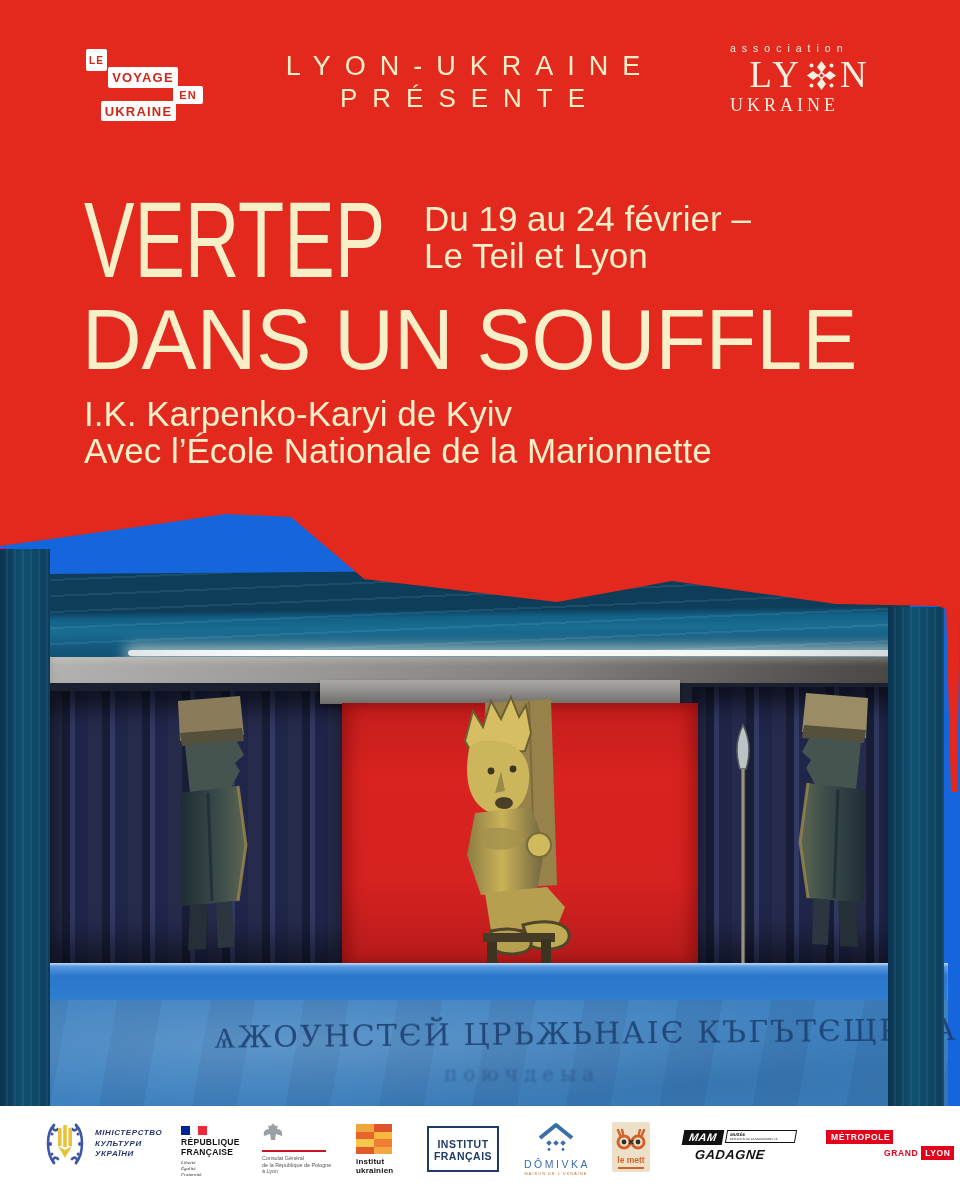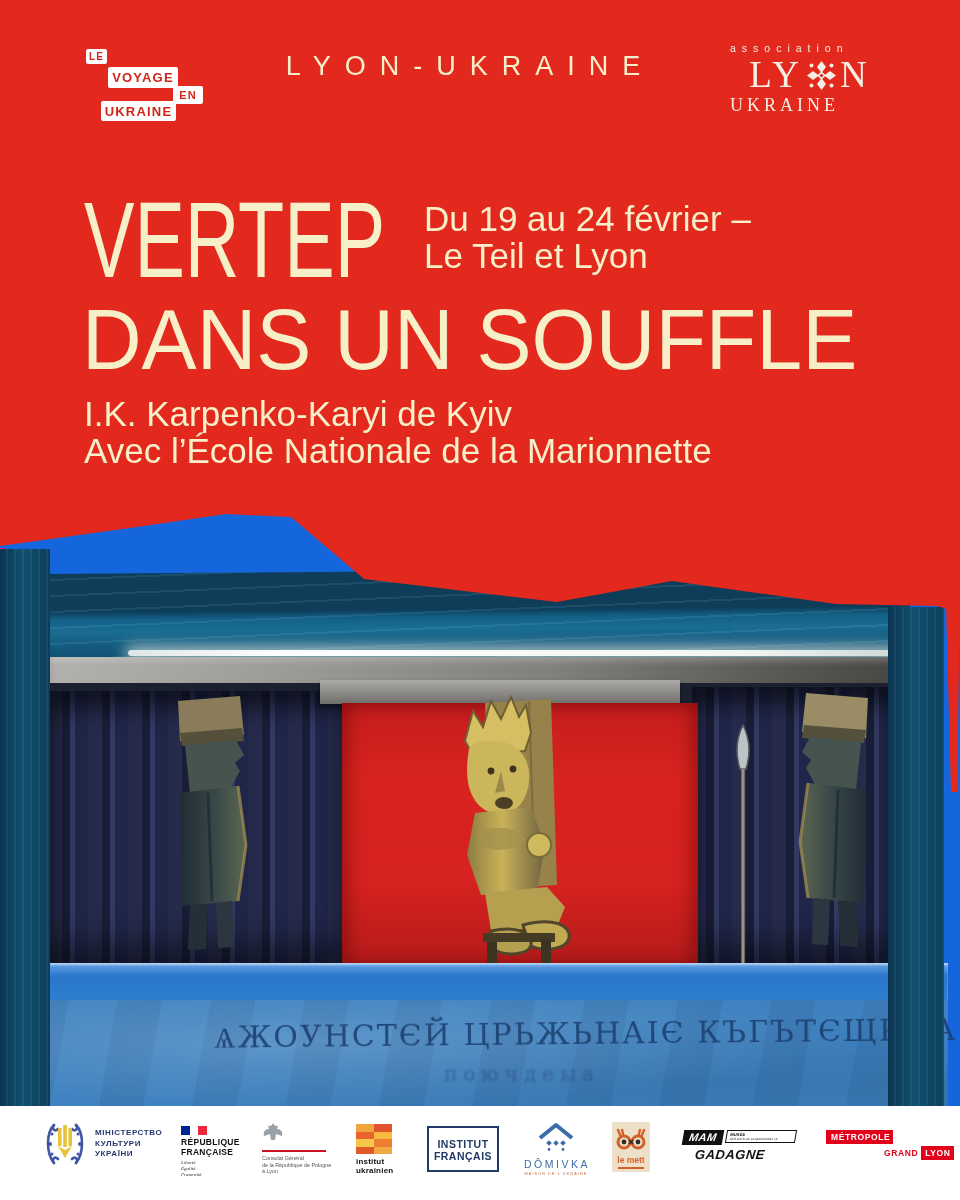--- a/index.html
+++ b/index.html
@@ -72,21 +72,21 @@
       transform:scaleX(.70);transform-origin:left top;letter-spacing:0;}
   .dates{position:absolute;left:424px;top:200px;font-size:35px;line-height:37px;font-weight:400;}
   .title2{position:absolute;left:82px;top:296px;font-size:86px;font-weight:500;line-height:1;
       transform:scaleX(.96);transform-origin:left top;}
   .subtitle{position:absolute;left:84px;top:395px;font-size:35px;line-height:37px;}
 
   
   .footer{position:absolute;left:0;top:1106px;width:960px;height:94px;background:#fff;}
   .flogo{position:absolute;}
   .mincult{left:42px;top:14px;display:flex;align-items:center;}
-  .mincult-txt{margin-left:7px;color:#27366b;font-weight:bold;font-size:8px;line-height:10.5px;letter-spacing:.6px;}
+  .mincult-txt{margin-left:7px;color:#27366b;font-weight:bold;font-size:8px;line-height:10.5px;letter-spacing:.6px;font-style:italic;}
   .rf{left:181px;top:20px;}
   .rf-flag{display:flex;width:26px;height:9px;margin-bottom:3px;}
   .rf-flag i{flex:1;}
   .rf-name{font-size:8.5px;font-weight:bold;color:#111;line-height:9.5px;letter-spacing:.3px;}
   .rf-motto{margin-top:3px;font-family:"Liberation Serif",serif;font-style:italic;font-size:5px;line-height:6px;color:#333;}
   .pl{left:262px;top:16px;width:70px;}
   .pl-line{width:64px;height:2px;background:#c81424;margin:4px 0 3px;}
   .pl-txt{font-size:5.4px;line-height:6.6px;color:#555;}
   .iu{left:356px;top:18px;}
   .iu-grid{display:grid;grid-template-columns:18px 18px;grid-auto-rows:7.5px;width:36px;margin-bottom:4px;}
@@ -199,28 +199,29 @@
       <div class="inscription2">поючдеыа</div>
     </div>
     <div class="post left"></div>
     <div class="post right"></div>
   </div>
 
   <div class="red-sliver"></div>
   <div class="red-zone">
 
     <div>
-      <div class="vbox" style="left:86px;top:49px;width:21px;height:15px;font-size:10px">LE</div>
+      <div class="vbox" style="left:86px;top:49px;width:21px;height:22px;font-size:10px">LE</div>
       <div class="vbox" style="left:108px;top:67px;width:70px;height:21px;font-size:13px">VOYAGE</div>
       <div class="vbox" style="left:173px;top:86px;width:30px;height:18px;font-size:11px">EN</div>
       <div class="vbox" style="left:101px;top:101px;width:75px;height:20px;font-size:13px">UKRAINE</div>
     </div>
 
     <div class="presente cream">
       <div class="l1">LYON-UKRAINE</div>
+      <div class="l2">PRÉSENTE</div>
     </div>
 
     <div class="assoc">
       <div class="a-top">association</div>
       <div class="a-main">
         <span>LY</span>
         <svg width="33" height="33" viewBox="0 0 33 33" style="margin:0 2px">
           <g fill="#f4efe2">
             <path d="M16.5 2 L21 8 L16.5 14 L12 8 Z"></path>
             <path d="M16.5 19 L21 25 L16.5 31 L12 25 Z"></path>

